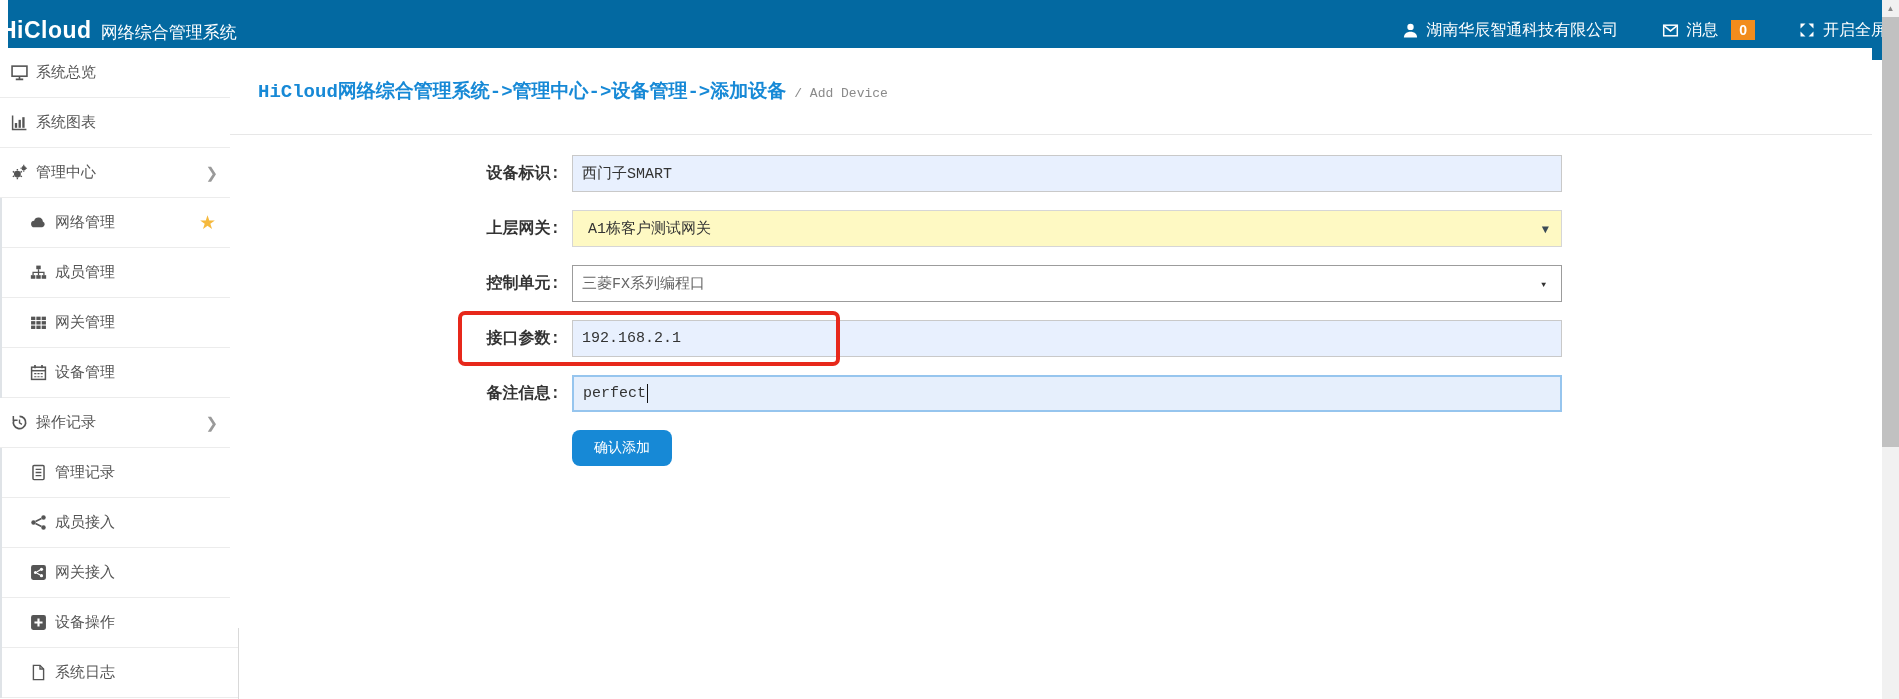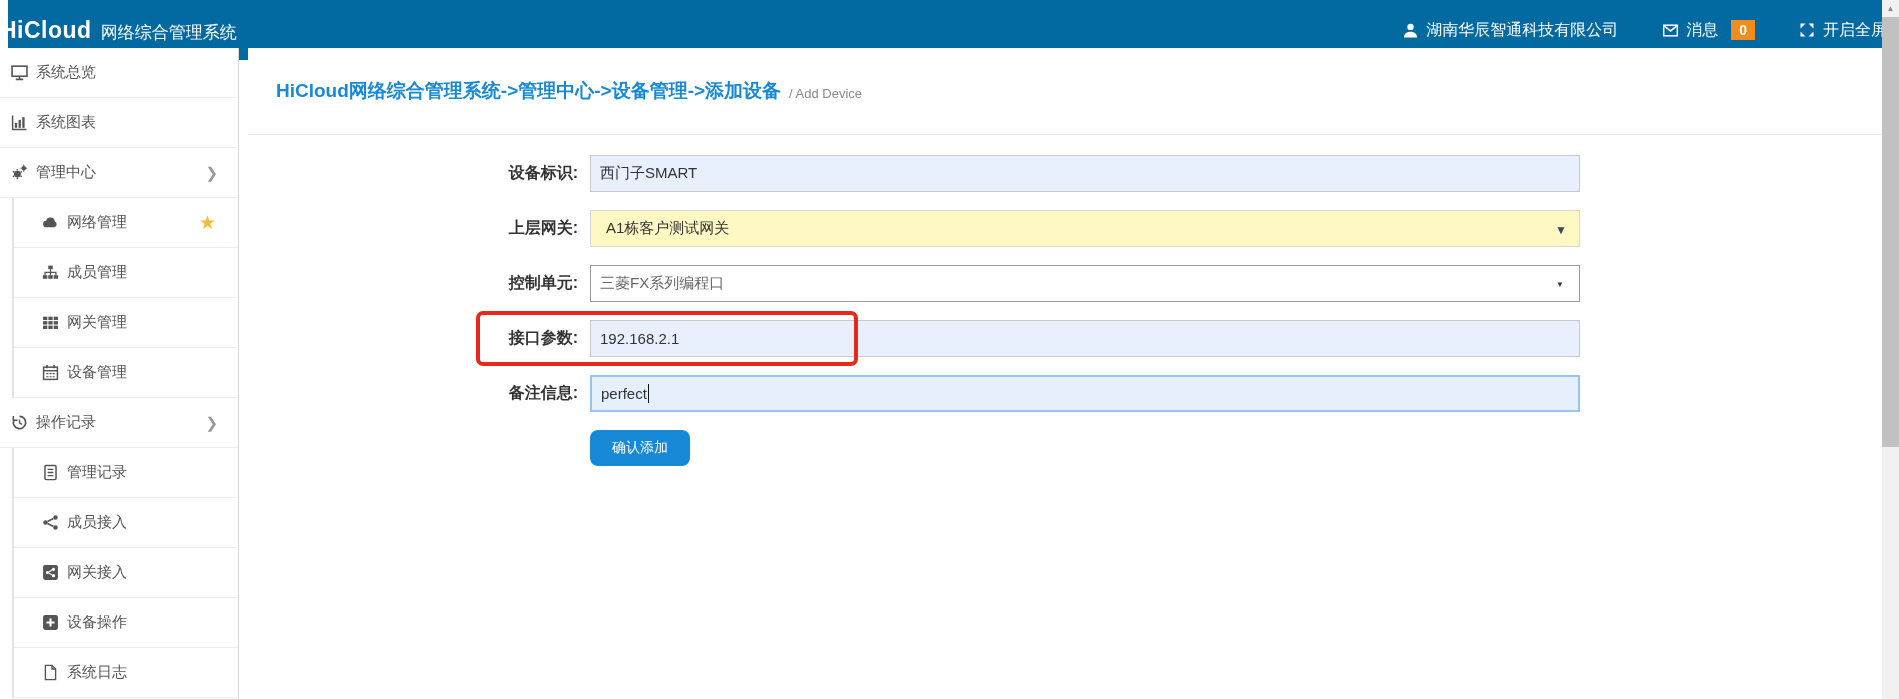--- a/index.html
+++ b/index.html
@@ -23,28 +23,28 @@
   .sb-btn { height:17px; display:flex; align-items:center; justify-content:center;
             color:#8a8a8a; font-size:8px; background:#f1f1f1; }
   .sb-thumb { position:absolute; left:0; top:17px; width:17px; height:430px; background:#c1c1c1; }
 
   
   .sidebar { position:absolute; left:0; top:48px; width:239px; height:651px;
              background:#fff; border-right:1px solid #d9d9d9; }
   .side-item { height:50px; display:flex; align-items:center; gap:8px;
                padding-left:11px; font-size:15px; color:#555;
                border-bottom:1px solid #ececec; cursor:pointer; }
-  .submenu { border-left:2px solid #dfe3e7;margin-left:12px; }
+  .submenu { border-left:2px solid #dfe3e7; }
   .submenu .side-item { padding-left:28px; }
   .icn { display:inline-flex; width:17px; height:17px; flex:none; }
   .side-caret { margin-left:auto; margin-right:20px; color:#9a9a9a; }
   .side-star { margin-left:auto; margin-right:22px; color:#f5b93e; font-size:19px; }
 
   
-  .main { position:absolute; left:248px; top:48px; width:1642px; height:580px; background:#fff; }
+  .main { position:absolute; left:230px; top:48px; width:1642px; height:580px; background:#fff;font-family:Liberation Mono, monospace; }
   .breadcrumb { height:87px; border-bottom:1px solid #e7e7e7; display:flex;
                 align-items:center; padding-left:28px; }
   .crumb-path { color:#1789d6; font-size:19px; font-weight:bold; }
   .crumb-suffix { color:#8a8a8a; font-size:13px; margin-left:8px; padding-top:5px; }
 
   .form { padding-top:20px; }
   .frow { display:flex; align-items:center; margin-bottom:18px; position:relative; }
   .flabel { width:342px; padding-right:12px; text-align:right;
             font-size:16px; font-weight:bold; color:#333; flex:none; }
   .fctrl { width:990px; height:37px; font-size:15px; color:#333;

